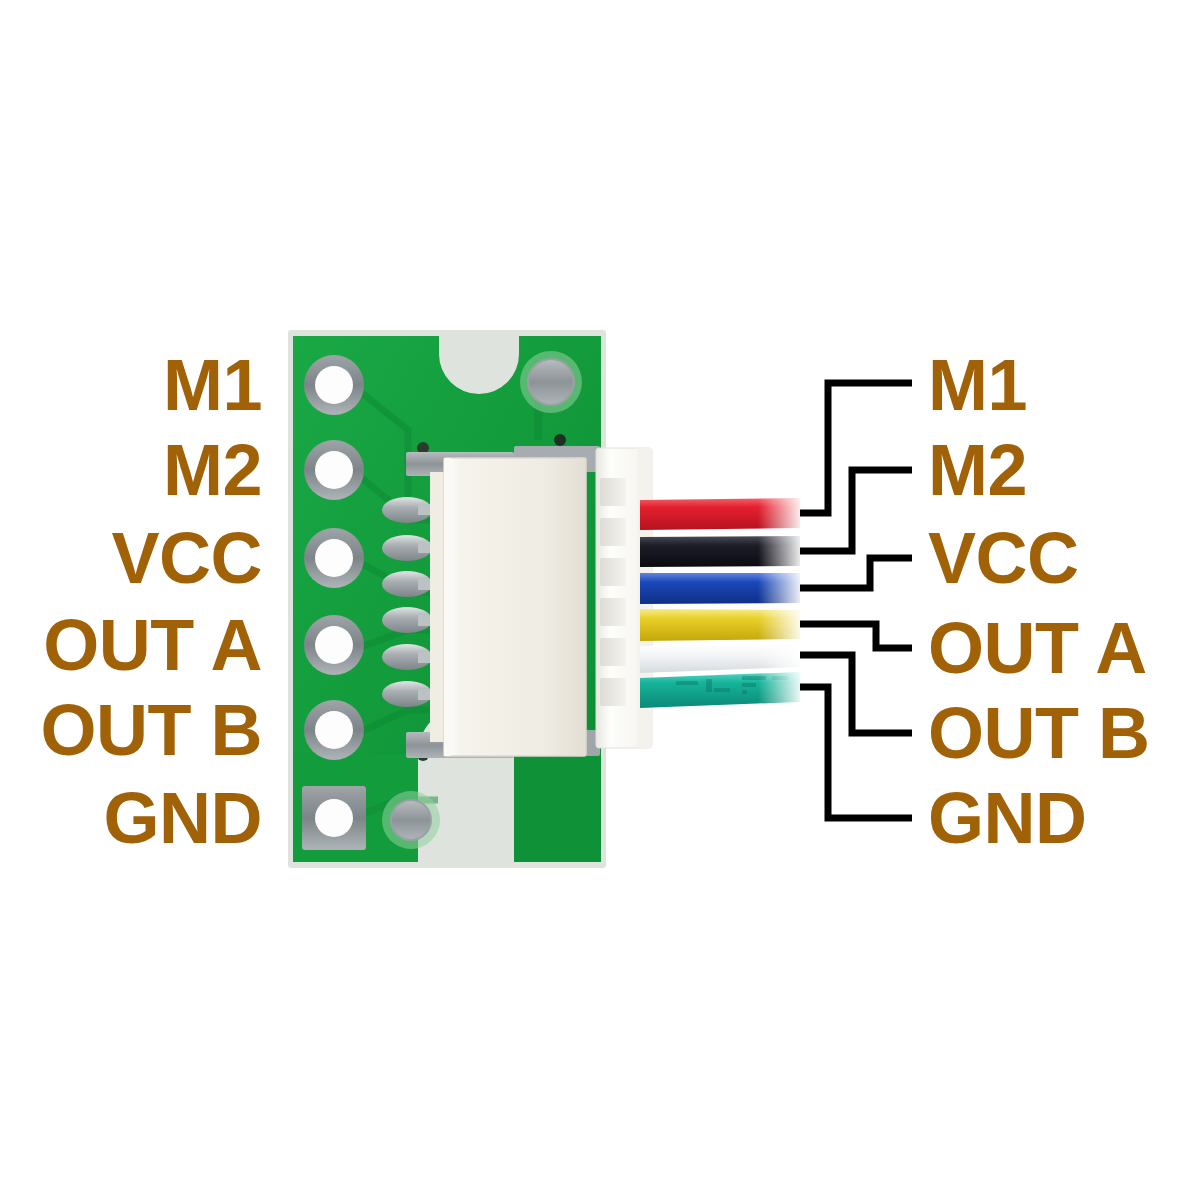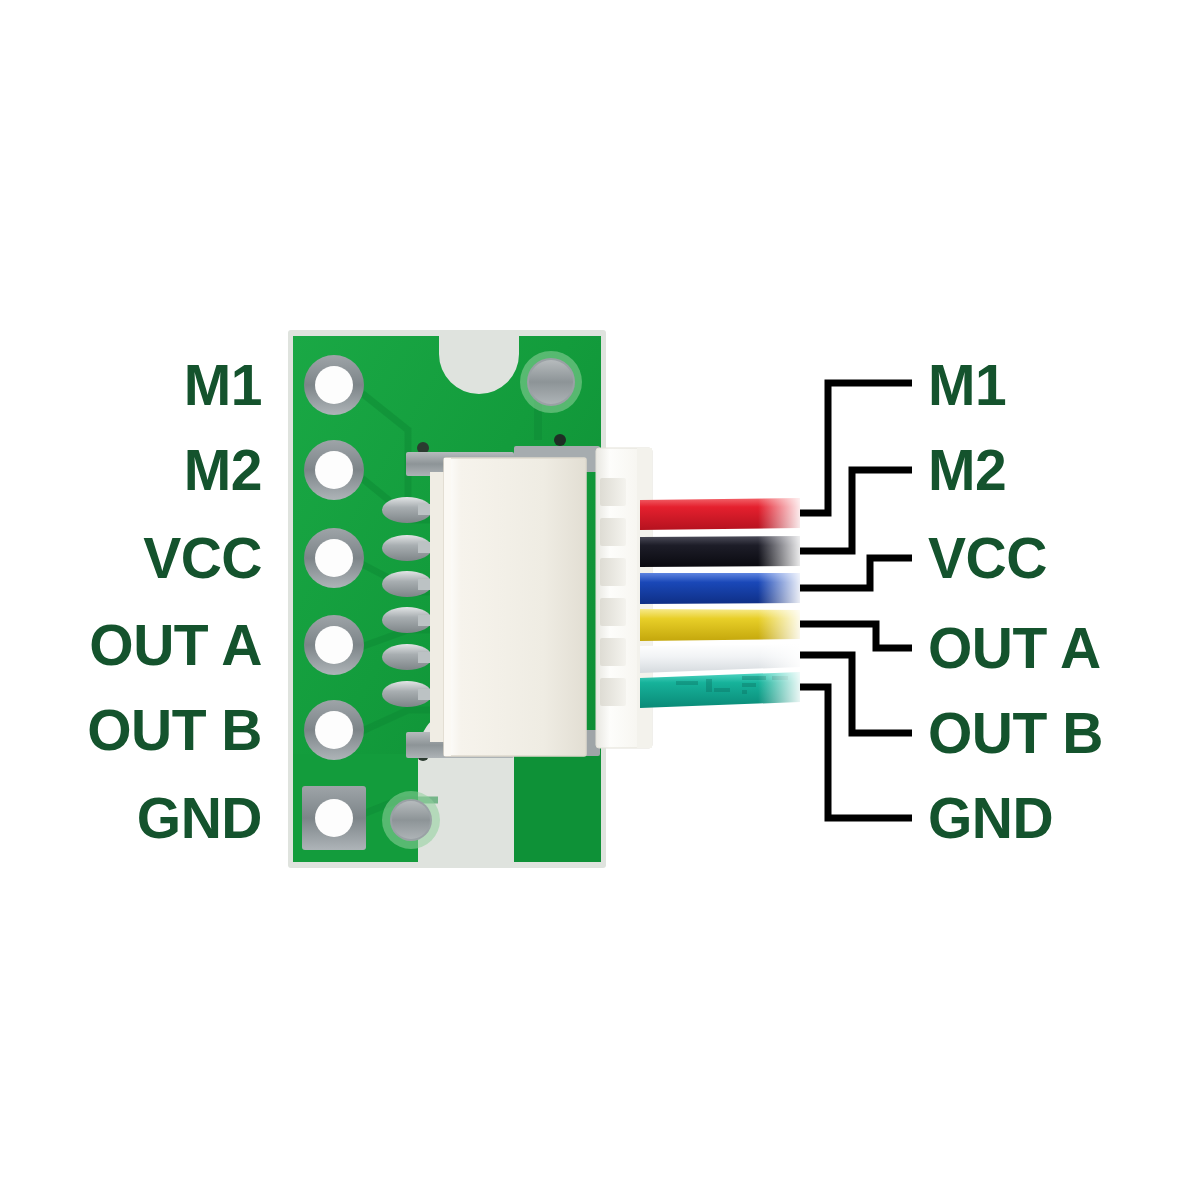--- a/index.html
+++ b/index.html
@@ -15,23 +15,23 @@
     background: #ffffff;
     overflow: hidden;
     font-family: "Liberation Sans", sans-serif;
   }
 
   
   .pin-label {
     position: absolute;
     font-family: "Liberation Sans", sans-serif;
     font-weight: 700;
-    font-size: 57px;
+    font-size: 72px;
     line-height: 1;
-    color: #14532d;
+    color: #a16207;
     letter-spacing: -0.5px;
     white-space: nowrap;
   }
   .pin-label.left  { text-align: right;  transform: translateY(-50%); }
   .pin-label.right { text-align: left;   transform: translateY(-50%); }
 
   
   .overlay {
     position: absolute;
     left: 0; top: 0;

